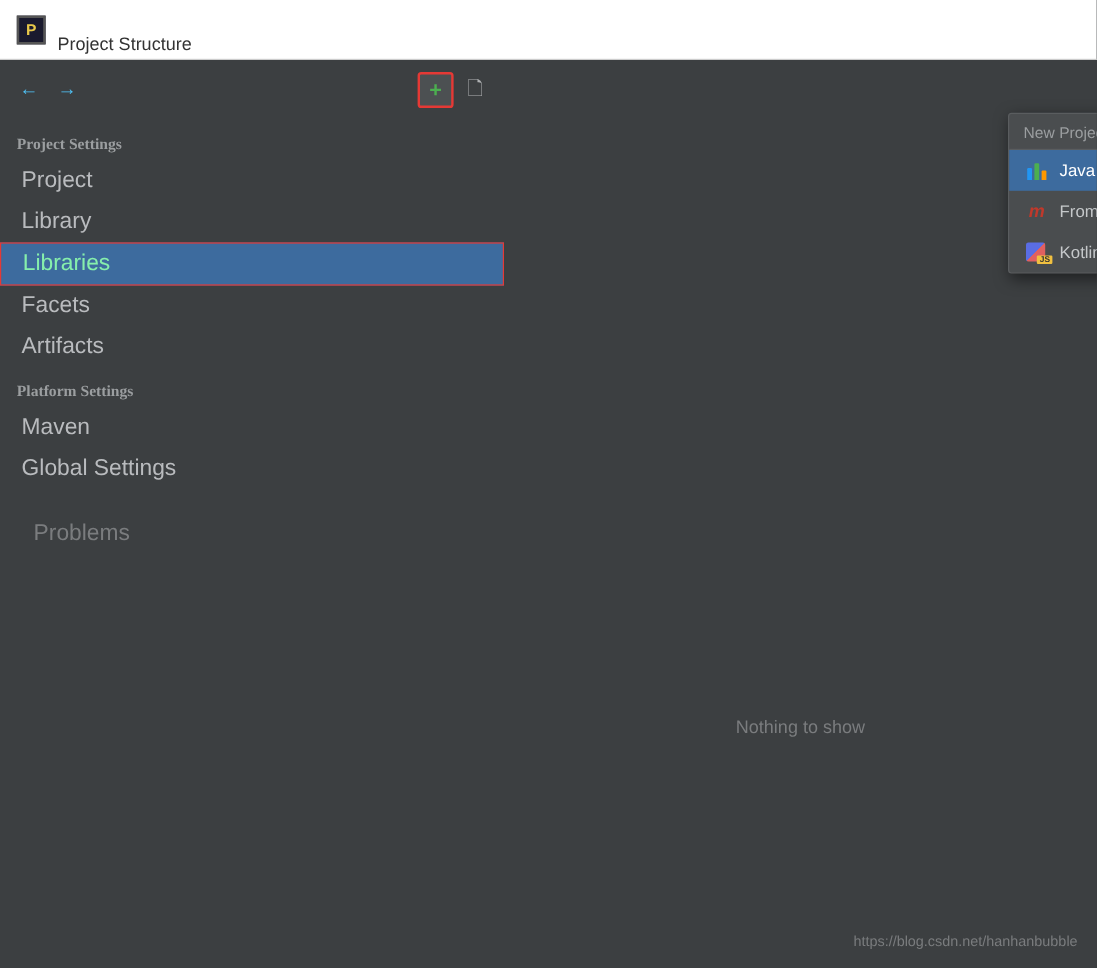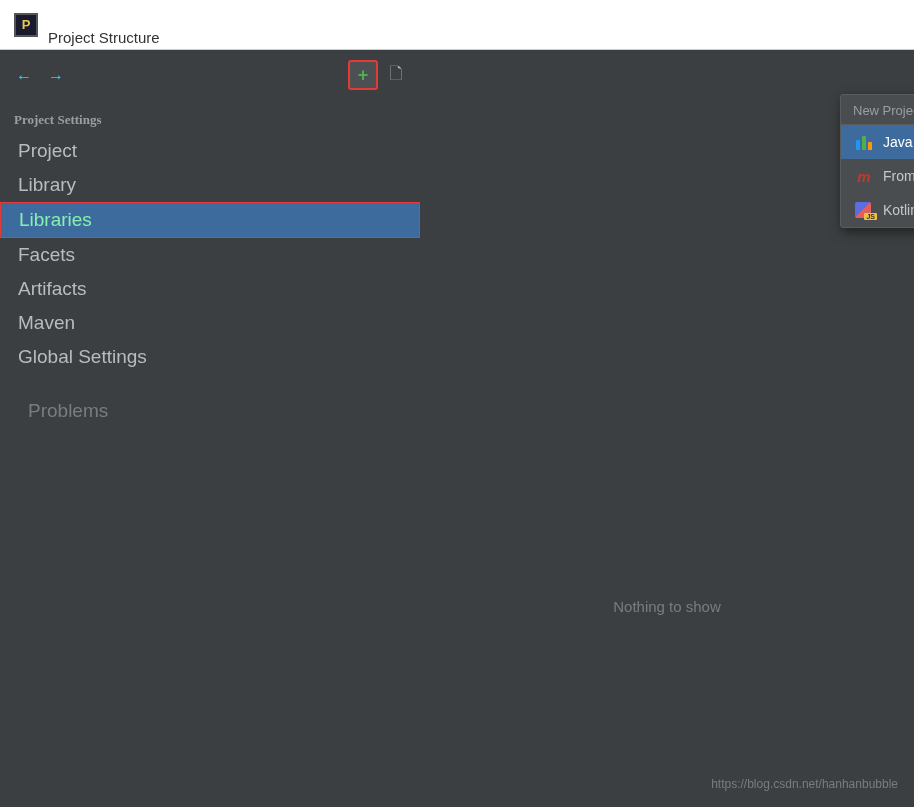--- a/index.html
+++ b/index.html
@@ -252,20 +252,21 @@
       <button class="toolbar-btn" style="font-size:16px;">🗋</button>
     </div>
 
     <div class="nav-section-label">Project Settings</div>
     <div class="nav-item">Project</div>
     <div class="nav-item">Library</div>
     <div class="nav-item active">Libraries</div>
     <div class="nav-item">Facets</div>
     <div class="nav-item">Artifacts</div>
 
+    <div class="nav-section-label">Platform Settings</div>
     <div class="nav-item">Maven</div>
     <div class="nav-item">Global Settings</div>
 
     <div style="margin-top: auto; padding: 20px 14px 16px 14px;">
       <span class="nav-item" style="display:block;padding-left:14px;color:#7a7c7e;">Problems</span>
     </div>
   </div>
 
   <div class="content-area">
 

